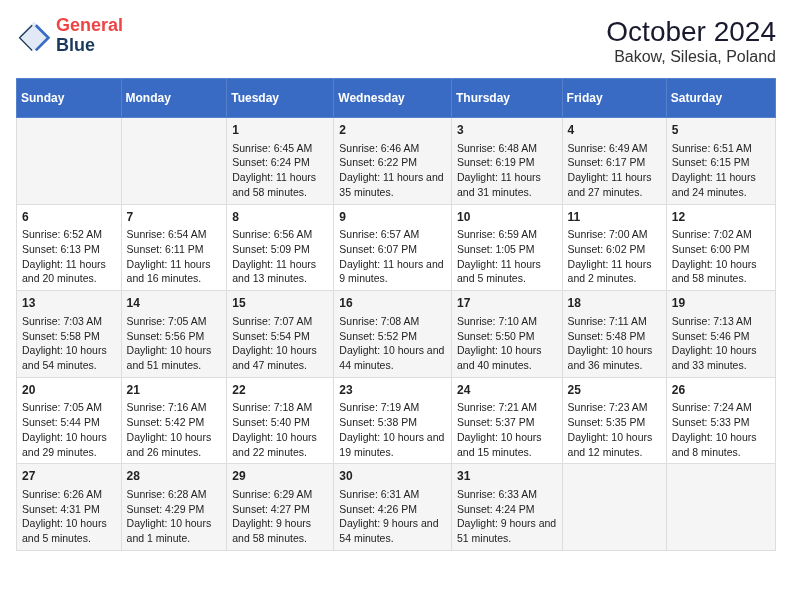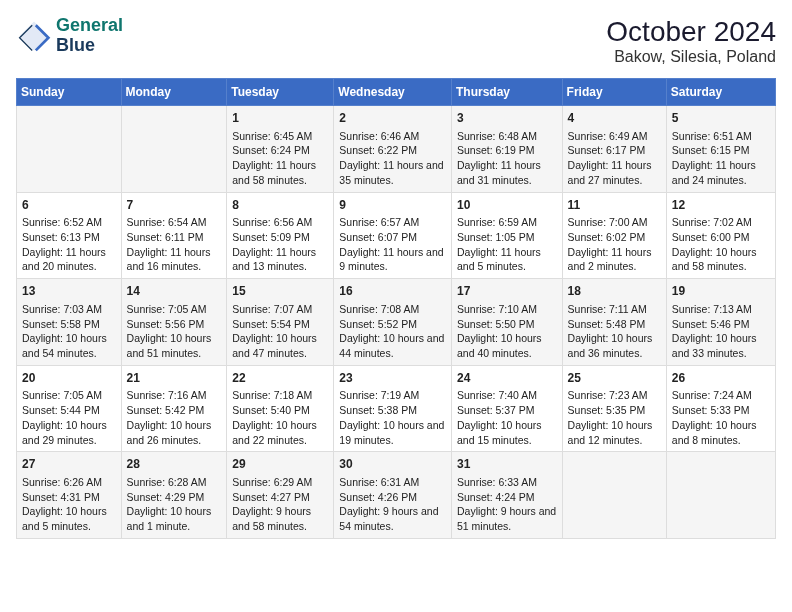--- a/index.html
+++ b/index.html
@@ -21,21 +21,21 @@
       align-items: center;
     }
     .logo-text {
       display: flex;
       flex-direction: column;
       font-size: 18px;
       font-weight: bold;
       color: #1a3a5c;
       line-height: 1.1;
     }
-    .logo-text span:first-child { color: #0f766e; }
+    .logo-text span:first-child { color: #ef4444; }
     .logo-icon {
       width: 36px;
       height: 36px;
       margin-right: 4px;
     }
     .title-block {
       text-align: right;
     }
     .month-title {
       font-size: 28px;
@@ -49,21 +49,21 @@
     table {
       width: 100%;
       border-collapse: collapse;
       font-size: 11px;
     }
     thead tr {
       background-color: #3a6bc4;
       color: #fff;
     }
     thead th {
-      padding: 6px 4px;
+      padding: 12px 4px;
       text-align: left;
       font-size: 12px;
       font-weight: bold;
       border: 1px solid #5580cc;
     }
     tbody tr {
       vertical-align: top;
     }
     tbody tr:nth-child(odd) {
       background-color: #f5f5f5;
@@ -154,21 +154,21 @@
         <td><span class="day-num">16</span><span>Sunrise: 7:08 AM</span><br><span>Sunset: 5:52 PM</span><br><span>Daylight: 10 hours and 44 minutes.</span></td>
         <td><span class="day-num">17</span><span>Sunrise: 7:10 AM</span><br><span>Sunset: 5:50 PM</span><br><span>Daylight: 10 hours and 40 minutes.</span></td>
         <td><span class="day-num">18</span><span>Sunrise: 7:11 AM</span><br><span>Sunset: 5:48 PM</span><br><span>Daylight: 10 hours and 36 minutes.</span></td>
         <td><span class="day-num">19</span><span>Sunrise: 7:13 AM</span><br><span>Sunset: 5:46 PM</span><br><span>Daylight: 10 hours and 33 minutes.</span></td>
       </tr>
       <tr>
         <td><span class="day-num">20</span><span>Sunrise: 7:05 AM</span><br><span>Sunset: 5:44 PM</span><br><span>Daylight: 10 hours and 29 minutes.</span></td>
         <td><span class="day-num">21</span><span>Sunrise: 7:16 AM</span><br><span>Sunset: 5:42 PM</span><br><span>Daylight: 10 hours and 26 minutes.</span></td>
         <td><span class="day-num">22</span><span>Sunrise: 7:18 AM</span><br><span>Sunset: 5:40 PM</span><br><span>Daylight: 10 hours and 22 minutes.</span></td>
         <td><span class="day-num">23</span><span>Sunrise: 7:19 AM</span><br><span>Sunset: 5:38 PM</span><br><span>Daylight: 10 hours and 19 minutes.</span></td>
-        <td><span class="day-num">24</span><span>Sunrise: 7:40 AM</span><br><span>Sunset: 5:37 PM</span><br><span>Daylight: 10 hours and 15 minutes.</span></td>
+        <td><span class="day-num">24</span><span>Sunrise: 7:21 AM</span><br><span>Sunset: 5:37 PM</span><br><span>Daylight: 10 hours and 15 minutes.</span></td>
         <td><span class="day-num">25</span><span>Sunrise: 7:23 AM</span><br><span>Sunset: 5:35 PM</span><br><span>Daylight: 10 hours and 12 minutes.</span></td>
         <td><span class="day-num">26</span><span>Sunrise: 7:24 AM</span><br><span>Sunset: 5:33 PM</span><br><span>Daylight: 10 hours and 8 minutes.</span></td>
       </tr>
       <tr>
         <td><span class="day-num">27</span><span>Sunrise: 6:26 AM</span><br><span>Sunset: 4:31 PM</span><br><span>Daylight: 10 hours and 5 minutes.</span></td>
         <td><span class="day-num">28</span><span>Sunrise: 6:28 AM</span><br><span>Sunset: 4:29 PM</span><br><span>Daylight: 10 hours and 1 minute.</span></td>
         <td><span class="day-num">29</span><span>Sunrise: 6:29 AM</span><br><span>Sunset: 4:27 PM</span><br><span>Daylight: 9 hours and 58 minutes.</span></td>
         <td><span class="day-num">30</span><span>Sunrise: 6:31 AM</span><br><span>Sunset: 4:26 PM</span><br><span>Daylight: 9 hours and 54 minutes.</span></td>
         <td><span class="day-num">31</span><span>Sunrise: 6:33 AM</span><br><span>Sunset: 4:24 PM</span><br><span>Daylight: 9 hours and 51 minutes.</span></td>
         <td class="empty"></td>

